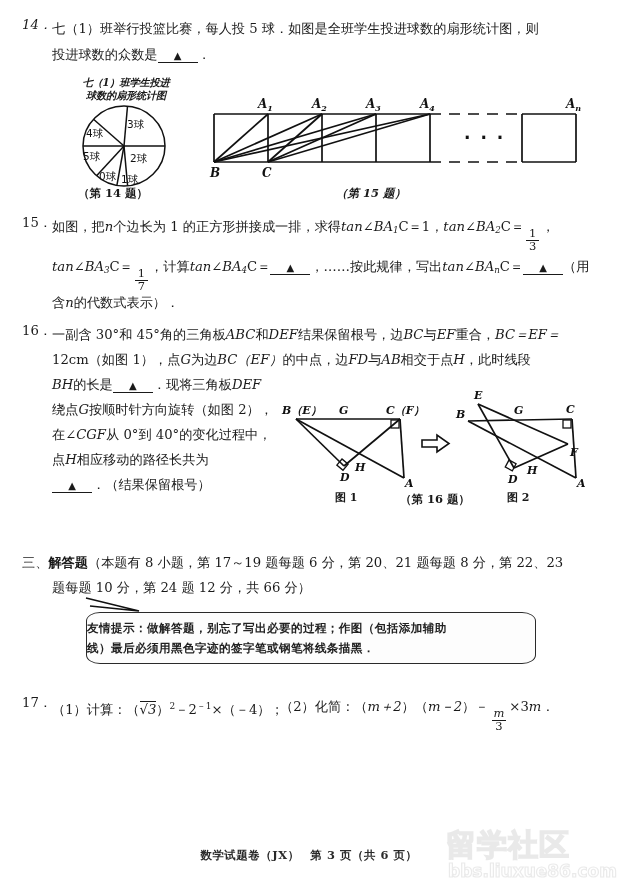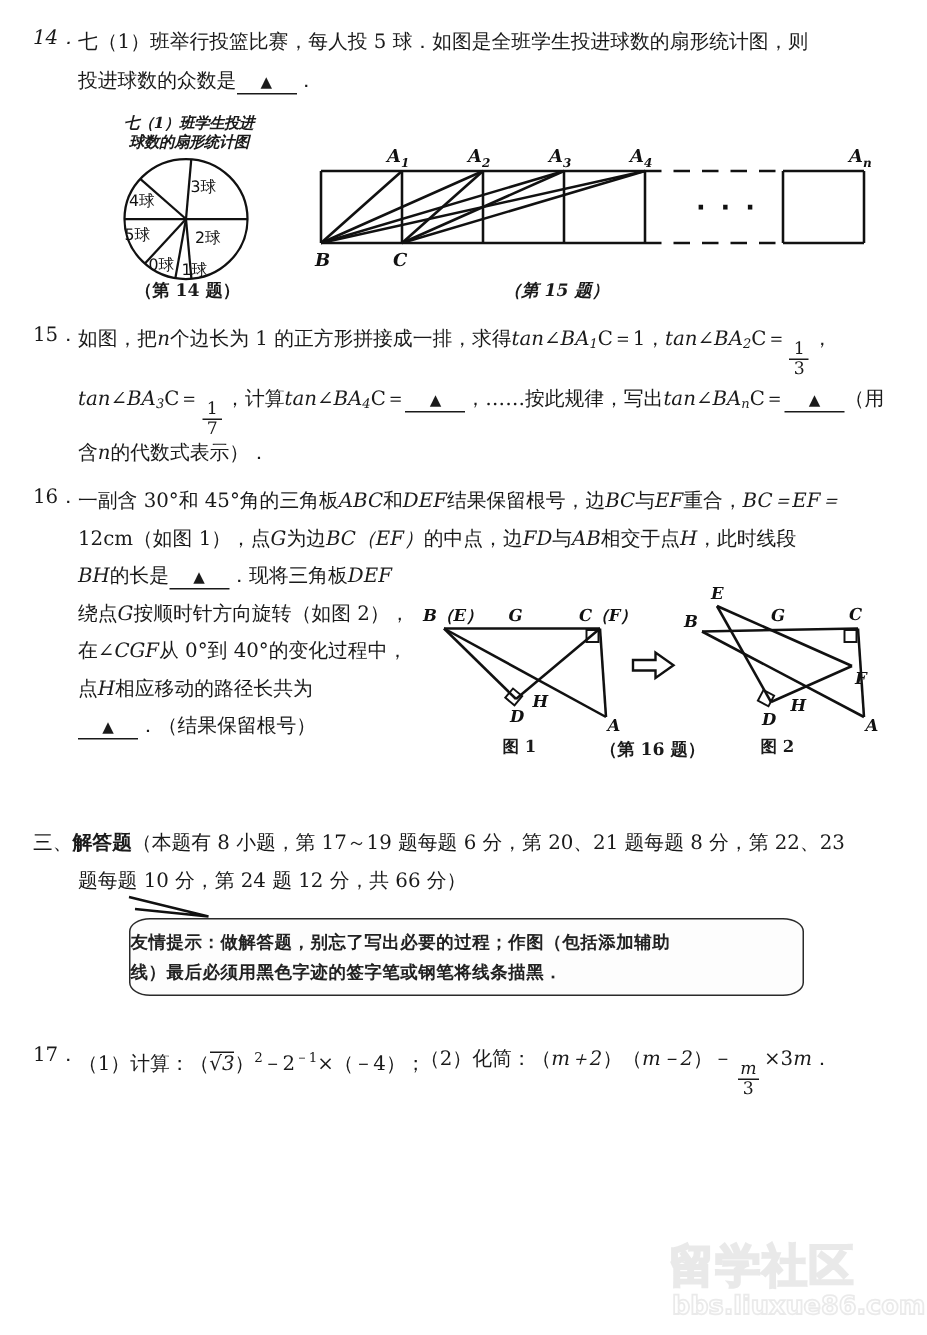--- a/index.html
+++ b/index.html
@@ -122,21 +122,21 @@
     </g>
     <g font-size="10.5" font-family="DejaVu Sans, Liberation Sans, sans-serif" fill="#111">
       <text x="55" y="24">3球</text>
       <text x="14" y="33">4球</text>
       <text x="11" y="56">5球</text>
       <text x="58" y="58">2球</text>
       <text x="27" y="76">0球</text>
       <text x="49" y="79">1球</text>
     </g>
   </svg>
-  <div class="cap" style="left:90px; top:186px;">（第 14 题）</div>
+  <div class="cap" style="left:78px; top:186px;">（第 14 题）</div>
 
   <svg id="fig15-svg" style="position:absolute; left:196px; top:92px;" width="410" height="90" viewBox="0 0 410 90">
     <g stroke="#111" stroke-width="1.7" fill="none">
 
       <line x1="18" y1="22" x2="234" y2="22"></line>
       <line x1="18" y1="70" x2="234" y2="70"></line>
       <line x1="18" y1="22" x2="18" y2="70"></line>
       <line x1="72" y1="22" x2="72" y2="70"></line>
       <line x1="126" y1="22" x2="126" y2="70"></line>
       <line x1="180" y1="22" x2="180" y2="70"></line>
@@ -291,19 +291,23 @@
   <div class="q" style="left:52px; top:694px;">
     <span>（1）计算：</span><span>（</span><span style="border-top:1.1px solid #1a1a1a; padding-top:0px;">√<span class="it">3</span></span><span>）</span><sup>2</sup><span>－2</span><sup>－1</sup><span>×（－4）；</span>
   </div>
   <div class="q" style="left:280px; top:694px;">
     <span>（2）化简：</span><span>（</span><span class="it">m＋2</span><span>）（</span><span class="it">m－2</span><span>）－</span><span class="frac">
         <span class="num it">m</span>
         <span class="den">3</span>
       </span><span>×3</span><span class="it">m</span><span>．</span>
   </div>
 
+  <div id="footer">
+    <span>数学试题卷（JX）</span>
+    <span>第 3 页（共 6 页）</span>
+  </div>
 
   <div id="watermark">
     <div id="wm-top">留学社区</div>
     <div id="wm-bot">bbs.liuxue86.com</div>
   </div>
 
 </div>
 
 </body></html>

